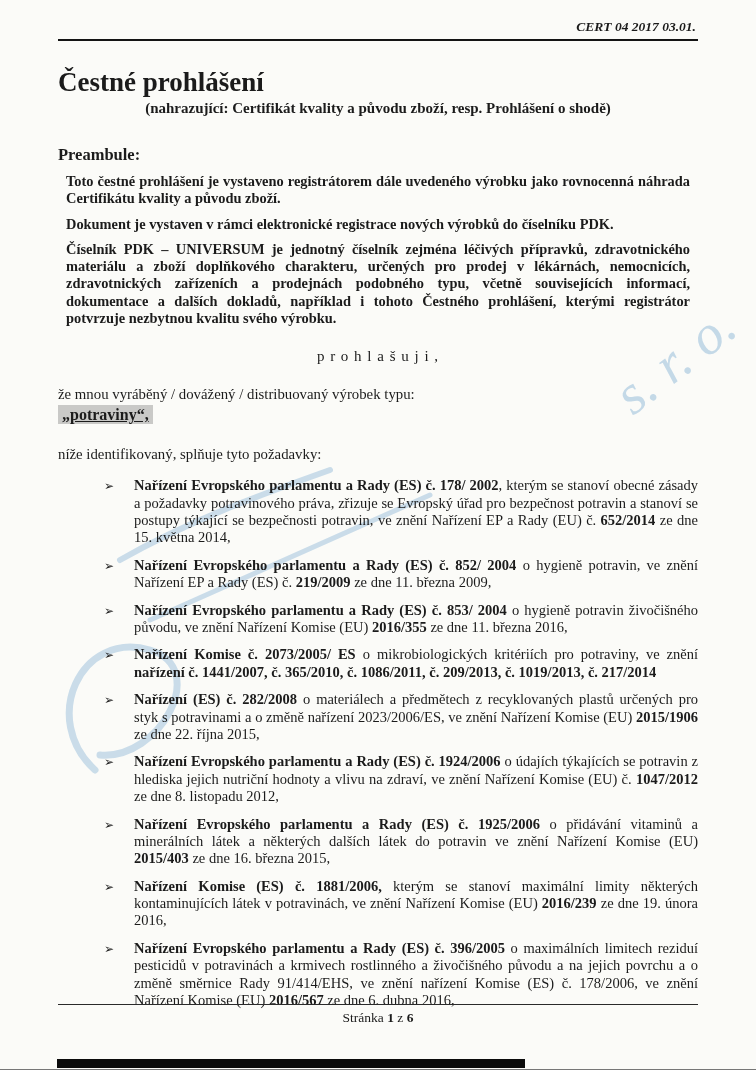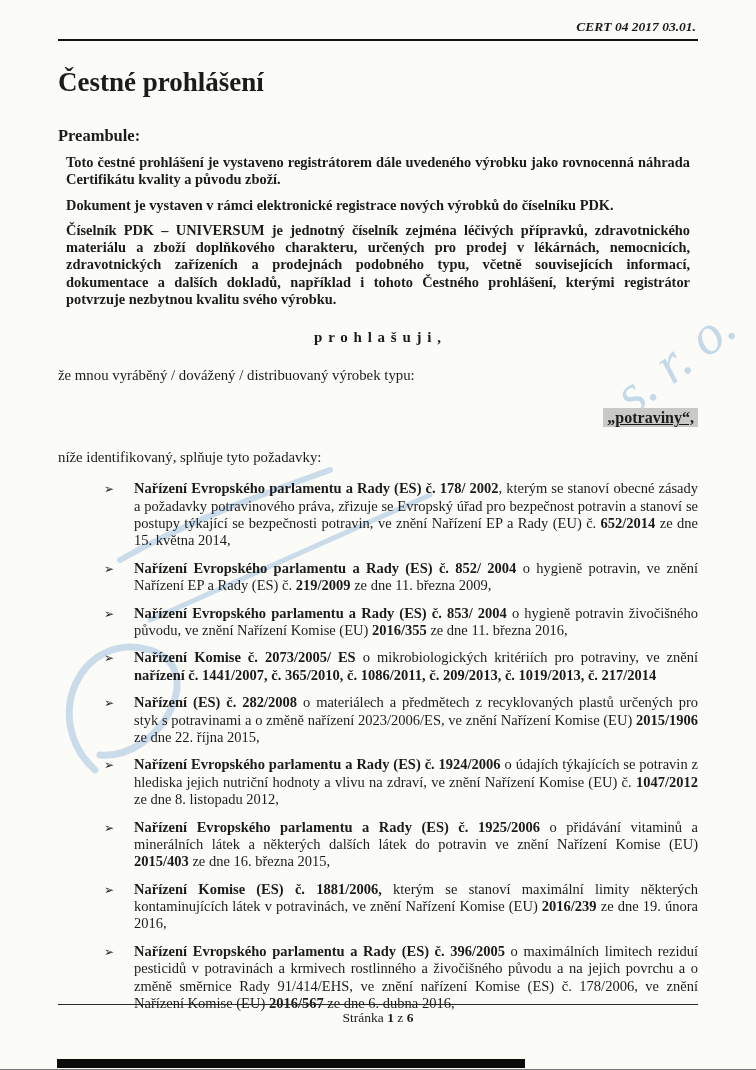--- a/index.html
+++ b/index.html
@@ -15,23 +15,23 @@
   .ref{text-align:right;font-style:italic;font-weight:bold;font-size:13.5px;padding-right:2px;}
   .toprule{border:none;border-top:2px solid #141414;margin:4px 0 0 0;}
 
   .title{font-size:27px;font-weight:bold;margin:26px 0 2px 0;}
   .subtitle{text-align:center;font-weight:bold;font-size:15px;margin:0;}
 
   .pre-head{font-weight:bold;font-size:16.5px;margin:28px 0 3px 0;}
   .pre-par{font-weight:bold;font-size:14.4px;line-height:1.2;margin:8px;text-align:justify;}
 
   .intro{margin:20px 0 0 0;text-indent:40px;font-size:14.8px;}
-  .verb{text-align:center;font-weight:bold;font-size:15px;margin:21px 0 21px 0;letter-spacing:1px;}
+  .verb{text-align:center;font-weight:normal;font-size:15px;margin:21px 0 21px 0;letter-spacing:1px;}
   .product-line{font-size:14.8px;margin:8px 0 0 0;}
-  .product-type{text-align:right;margin:25px 0 0 0;}
+  .product-type{text-align:left;margin:3px 0 0 0;}
   .product-type .hl{
     font-weight:bold;text-decoration:underline;font-size:16px;
     background:#c9c9c7;padding:1px 4px;
   }
   .req-intro{font-size:14.8px;margin:22px 0 14px 0;}
 
   .req-list{margin:0;}
   .bullet{display:flex;margin:0 0 10px 46px;}
   .marker{
     flex:0 0 30px;width:30px;font-family:"DejaVu Sans",sans-serif;
@@ -60,20 +60,21 @@
     </g>
     <text x="600" y="400" transform="rotate(-38 640 360)" font-family="Liberation Serif, serif" font-style="italic" font-size="56" fill="#8fb8d8" opacity="0.5">s. r. o.</text>
   </svg>
 
   <div class="content">
 
     <div class="ref">CERT  04 2017 03.01.</div>
     <hr class="toprule">
 
     <div class="title">Čestné prohlášení</div>
+    <p class="subtitle">(nahrazující: Certifikát kvality a původu zboží, resp. Prohlášení o shodě)</p>
 
     <div class="pre-head">Preambule:</div>
     <div>
         <p class="pre-par">Toto čestné prohlášení je vystaveno registrátorem dále uvedeného výrobku jako rovnocenná náhrada Certifikátu kvality a původu zboží.</p>
         <p class="pre-par">Dokument je vystaven v rámci elektronické registrace nových výrobků do číselníku PDK.</p>
         <p class="pre-par">Číselník PDK – UNIVERSUM je jednotný číselník zejména léčivých přípravků, zdravotnického materiálu a zboží doplňkového charakteru, určených pro prodej v lékárnách, nemocnicích, zdravotnických zařízeních a prodejnách podobného typu, včetně souvisejících informací, dokumentace a dalších dokladů, například i tohoto Čestného prohlášení, kterými registrátor potvrzuje nezbytnou kvalitu svého výrobku.</p>
       </div>
 
     <p class="verb">p r o h l a š u j i ,</p>
     <p class="product-line">že mnou vyráběný / dovážený  / distribuovaný výrobek typu:</p>

